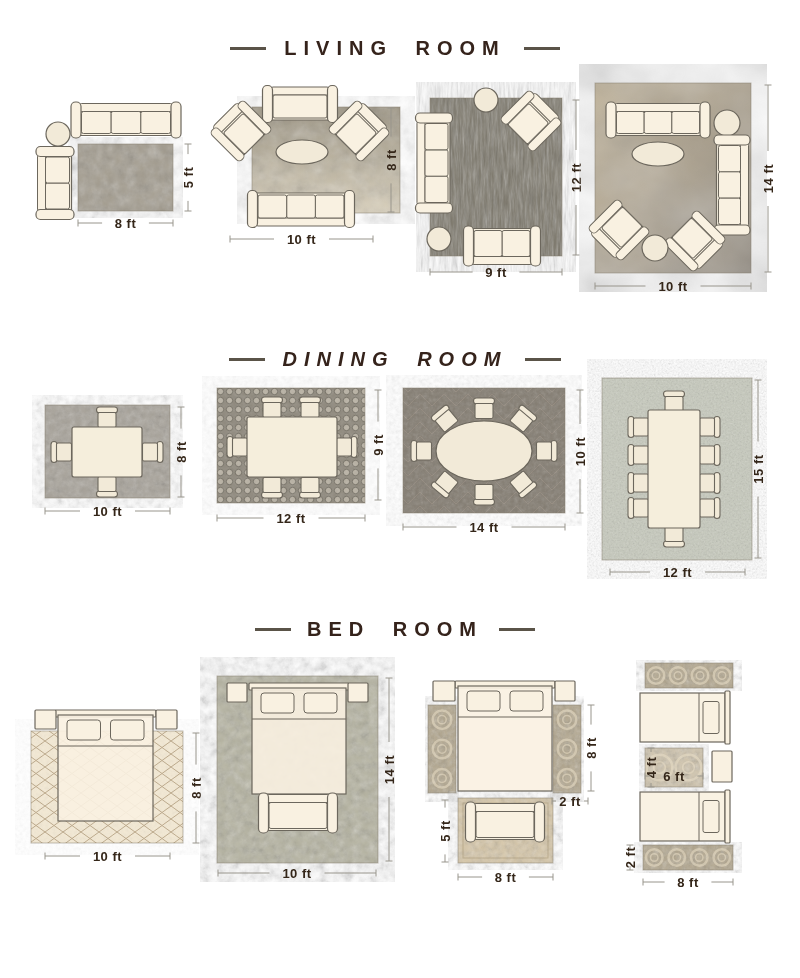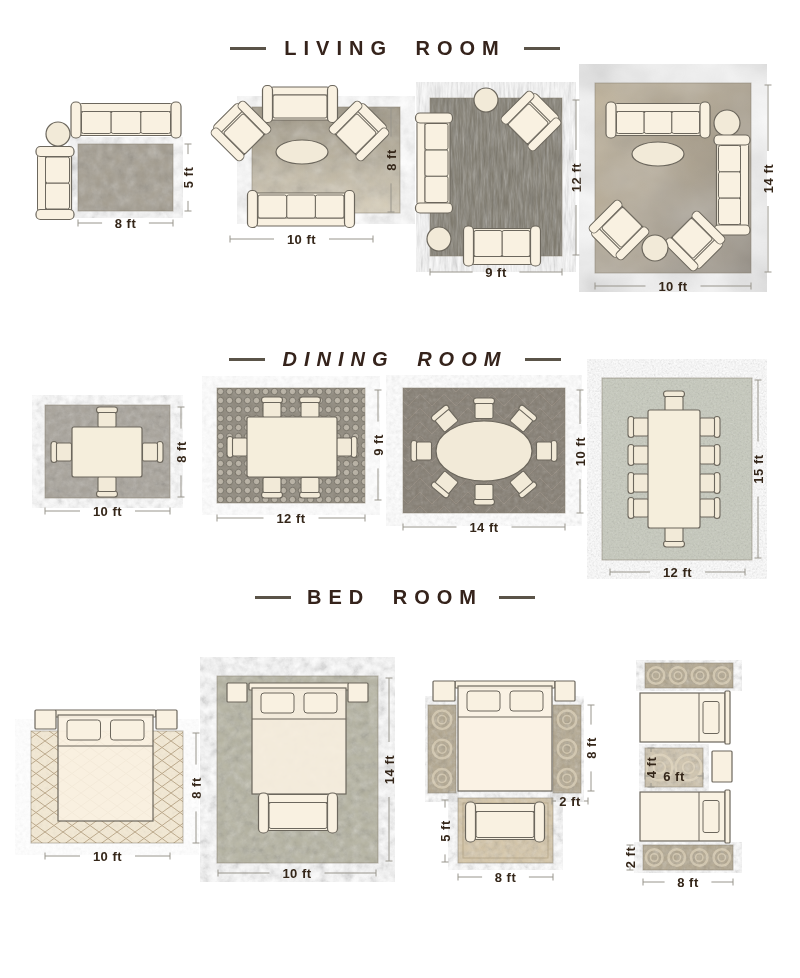--- a/index.html
+++ b/index.html
@@ -3,21 +3,21 @@
 <meta charset="utf-8">
 <style>
   html,body{margin:0;padding:0;background:#ffffff;}
   .canvas{position:relative;width:800px;height:978px;background:#ffffff;overflow:hidden;
           font-family:"Liberation Sans",sans-serif;}
   svg.scene{position:absolute;left:0;top:0;}
   .sec-header{position:absolute;left:0;width:790px;display:flex;align-items:center;
               justify-content:center;gap:18px;}
   #hdr-living{top:36px;}
   #hdr-dining{top:347px;font-style:italic;}
-  #hdr-bed{top:585px;gap:16px;}
+  #hdr-bed{top:617px;gap:16px;}
   .hdash{width:36px;height:3px;background:#5a5348;}
   .sec-title{font-weight:700;font-size:20px;line-height:24px;letter-spacing:7px;
              word-spacing:10px;color:#35231b;white-space:nowrap;}
 </style>
 </head>
 <body>
 
 <div class="canvas">
 
   <div class="sec-header" id="hdr-living">

